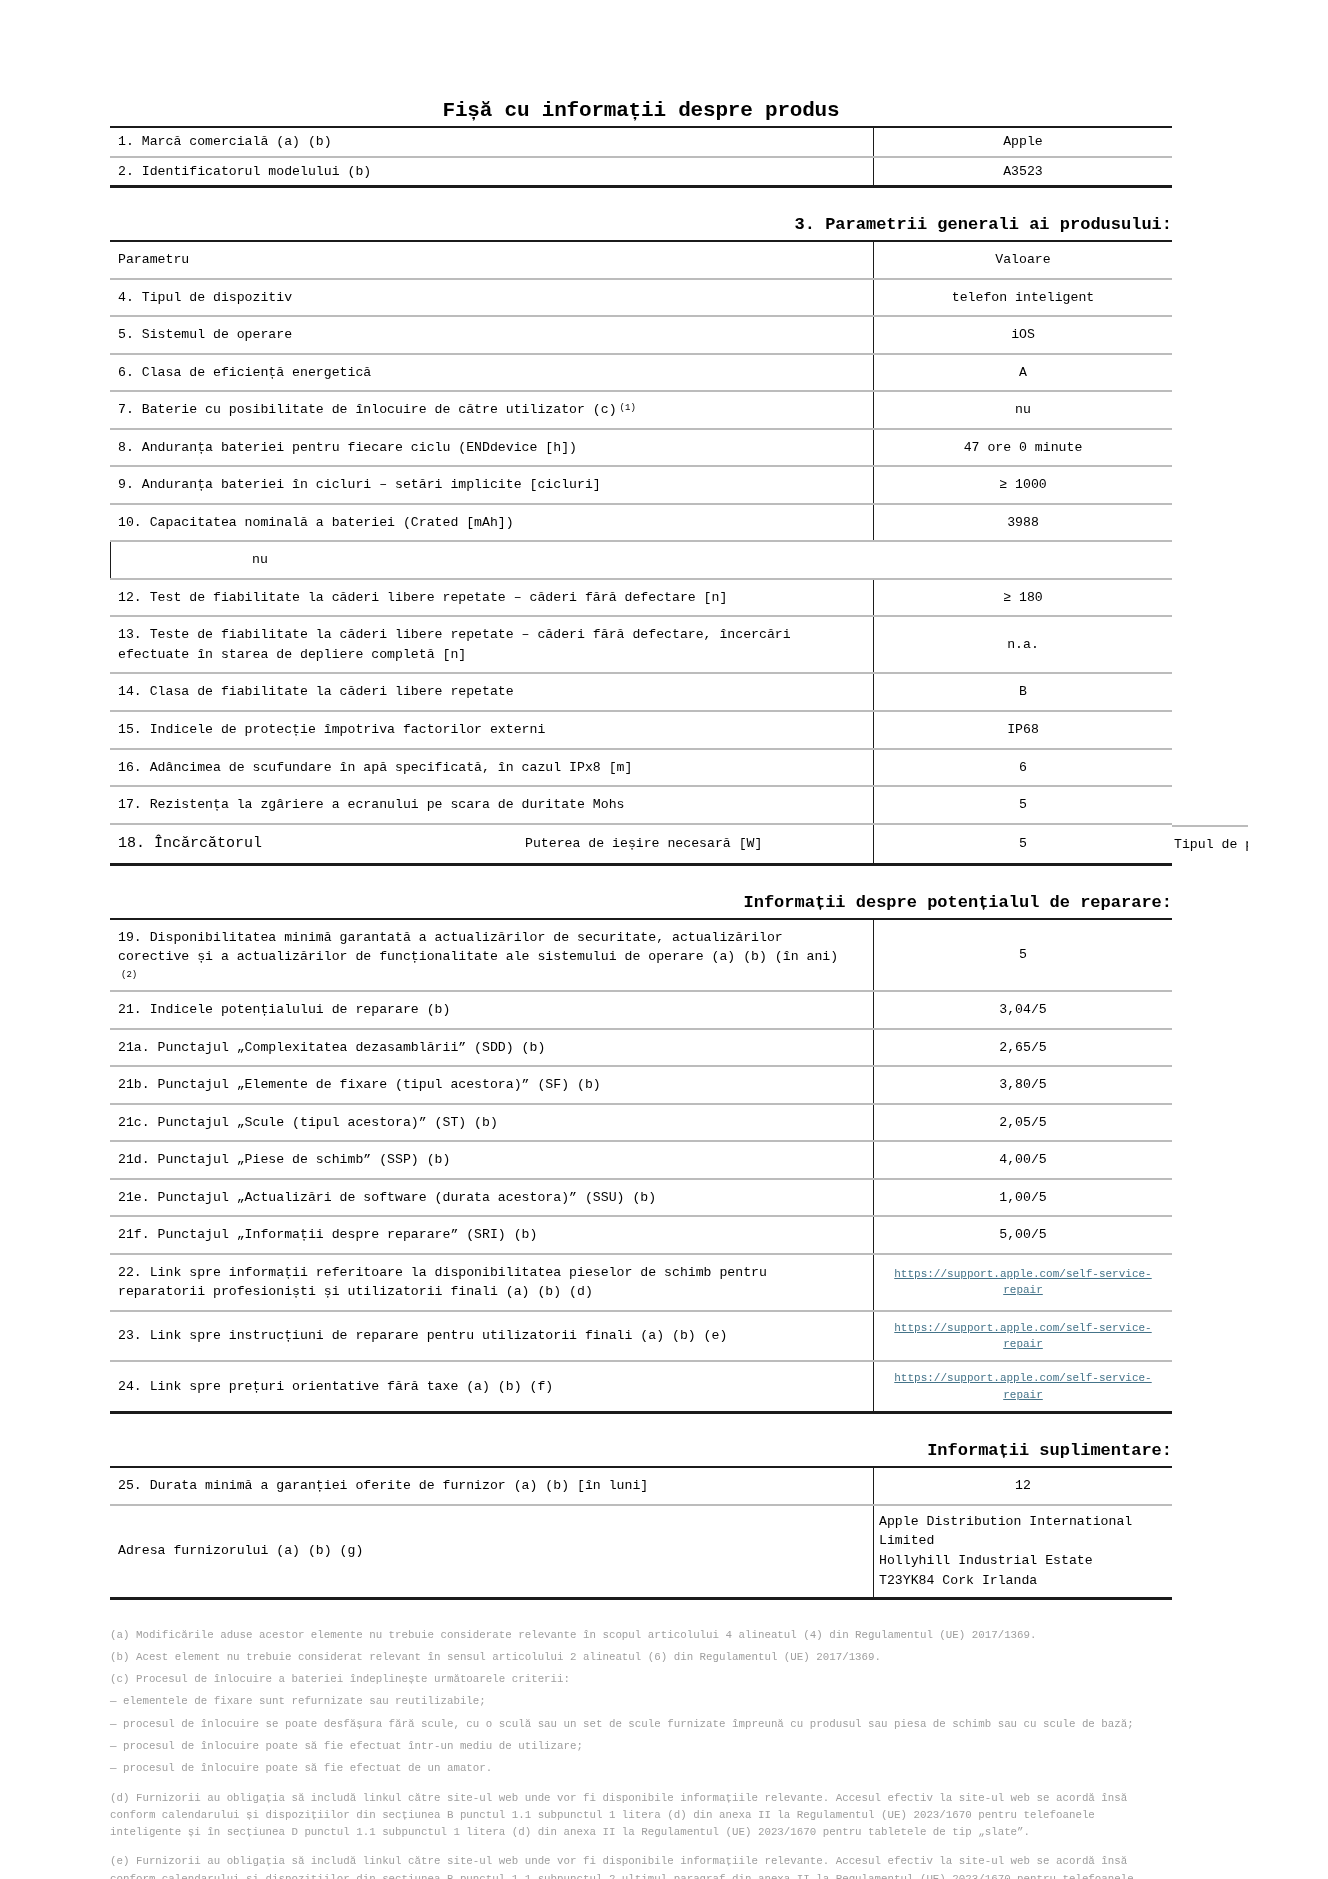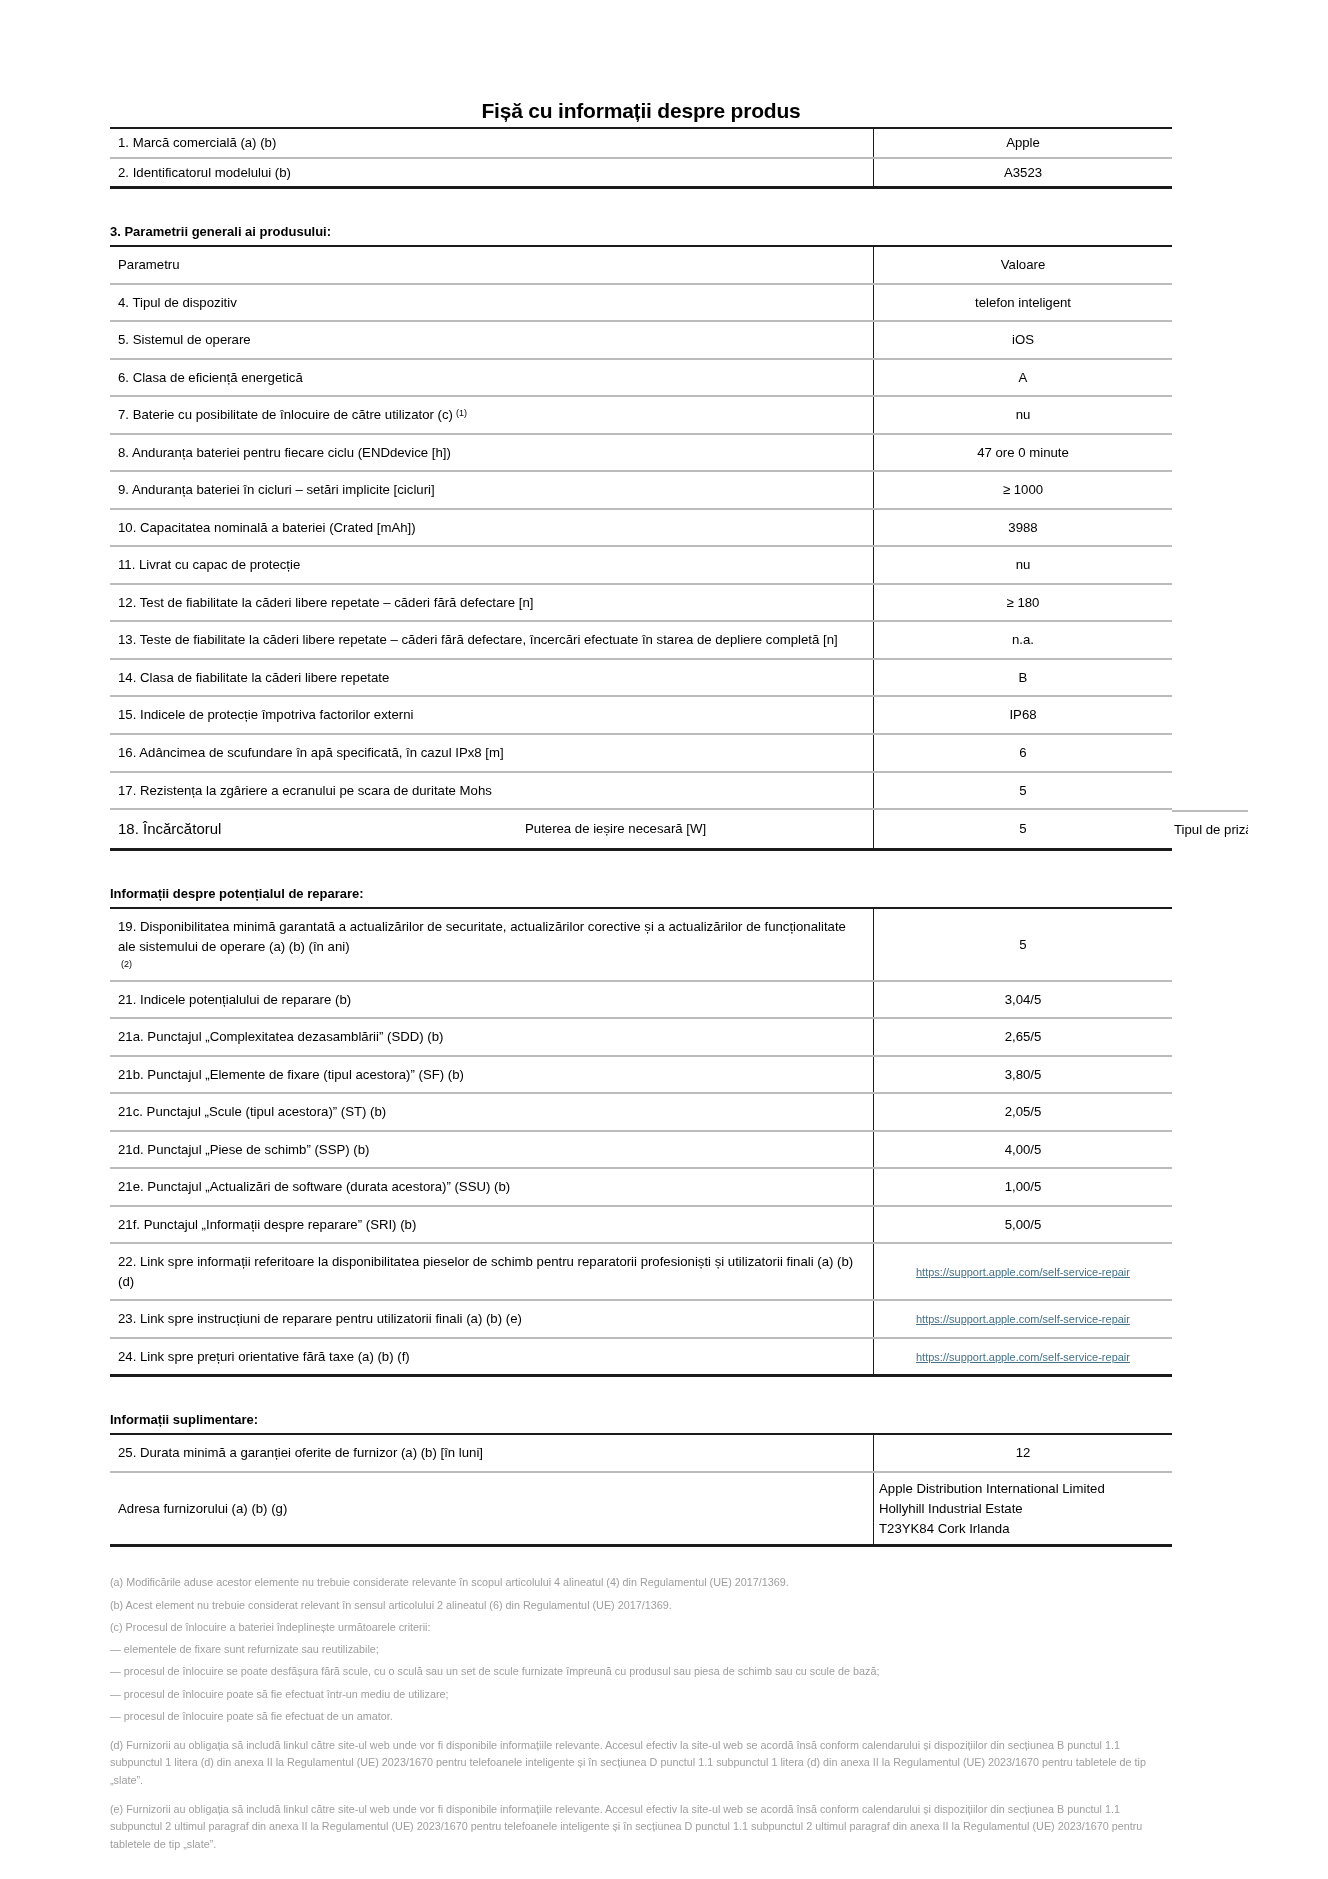--- a/index.html
+++ b/index.html
@@ -1,20 +1,20 @@
 <!DOCTYPE html>
 <html lang="ro"><head>
 <meta charset="utf-8">
 <style>
   html, body { margin:0; padding:0; background:#ffffff; }
   .page {
     position:relative;
     width:1248px; height:1879px;
     background:#ffffff;
-    font-family:Liberation Sans, sans-serif;
+    font-family:Liberation Mono, monospace;
     color:#000;
     overflow:hidden;
   }
   .content { margin-left:110px; width:1062px; }
 
   .doc-title {
     margin:0; padding-top:99px;
     text-align:center;
     font-size:21px; font-weight:700;
     letter-spacing:-0.2px;
@@ -44,22 +44,23 @@
     padding:8px 14px;
     font-size:13.2px; line-height:1.48;
     display:flex; align-items:center; justify-content:center;
     text-align:center;
   }
 
   .tbl.compact .lbl { padding-top:4px; padding-bottom:4px; }
   .tbl.compact .val { padding-top:4px; padding-bottom:4px; }
 
   .sec-heading {
-    font-size:13px; font-weight:700;
-    margin:35px 0 6px 0;
+    font-size:17px; font-weight:700;
+    margin:27px 0 6px 0;
+    text-align:right;
   }
 
   
   .charger-left {
     width:413px; box-sizing:border-box;
     padding:8px 8px; font-size:15px; line-height:1.48;
     display:flex; align-items:flex-start;
   }
   .charger-right { width:649px; display:flex; flex-direction:row; }
   .subrow { display:flex; align-items:stretch; flex:1; }
@@ -144,21 +145,20 @@
       </div>
       <div class="row">
         <div class="lbl">9. Anduranța bateriei în cicluri – setări implicite [cicluri]</div>
         <div class="val">≥ 1000</div>
       </div>
       <div class="row">
         <div class="lbl">10. Capacitatea nominală a bateriei (Crated [mAh])</div>
         <div class="val">3988</div>
       </div>
       <div class="row">
-        <div class="lbl">11. Livrat cu capac de protecție</div>
         <div class="val">nu</div>
       </div>
       <div class="row">
         <div class="lbl">12. Test de fiabilitate la căderi libere repetate – căderi fără defectare [n]</div>
         <div class="val">≥ 180</div>
       </div>
       <div class="row">
         <div class="lbl">13. Teste de fiabilitate la căderi libere repetate – căderi fără defectare, încercări efectuate în starea de depliere completă [n]</div>
         <div class="val">n.a.</div>
       </div>

